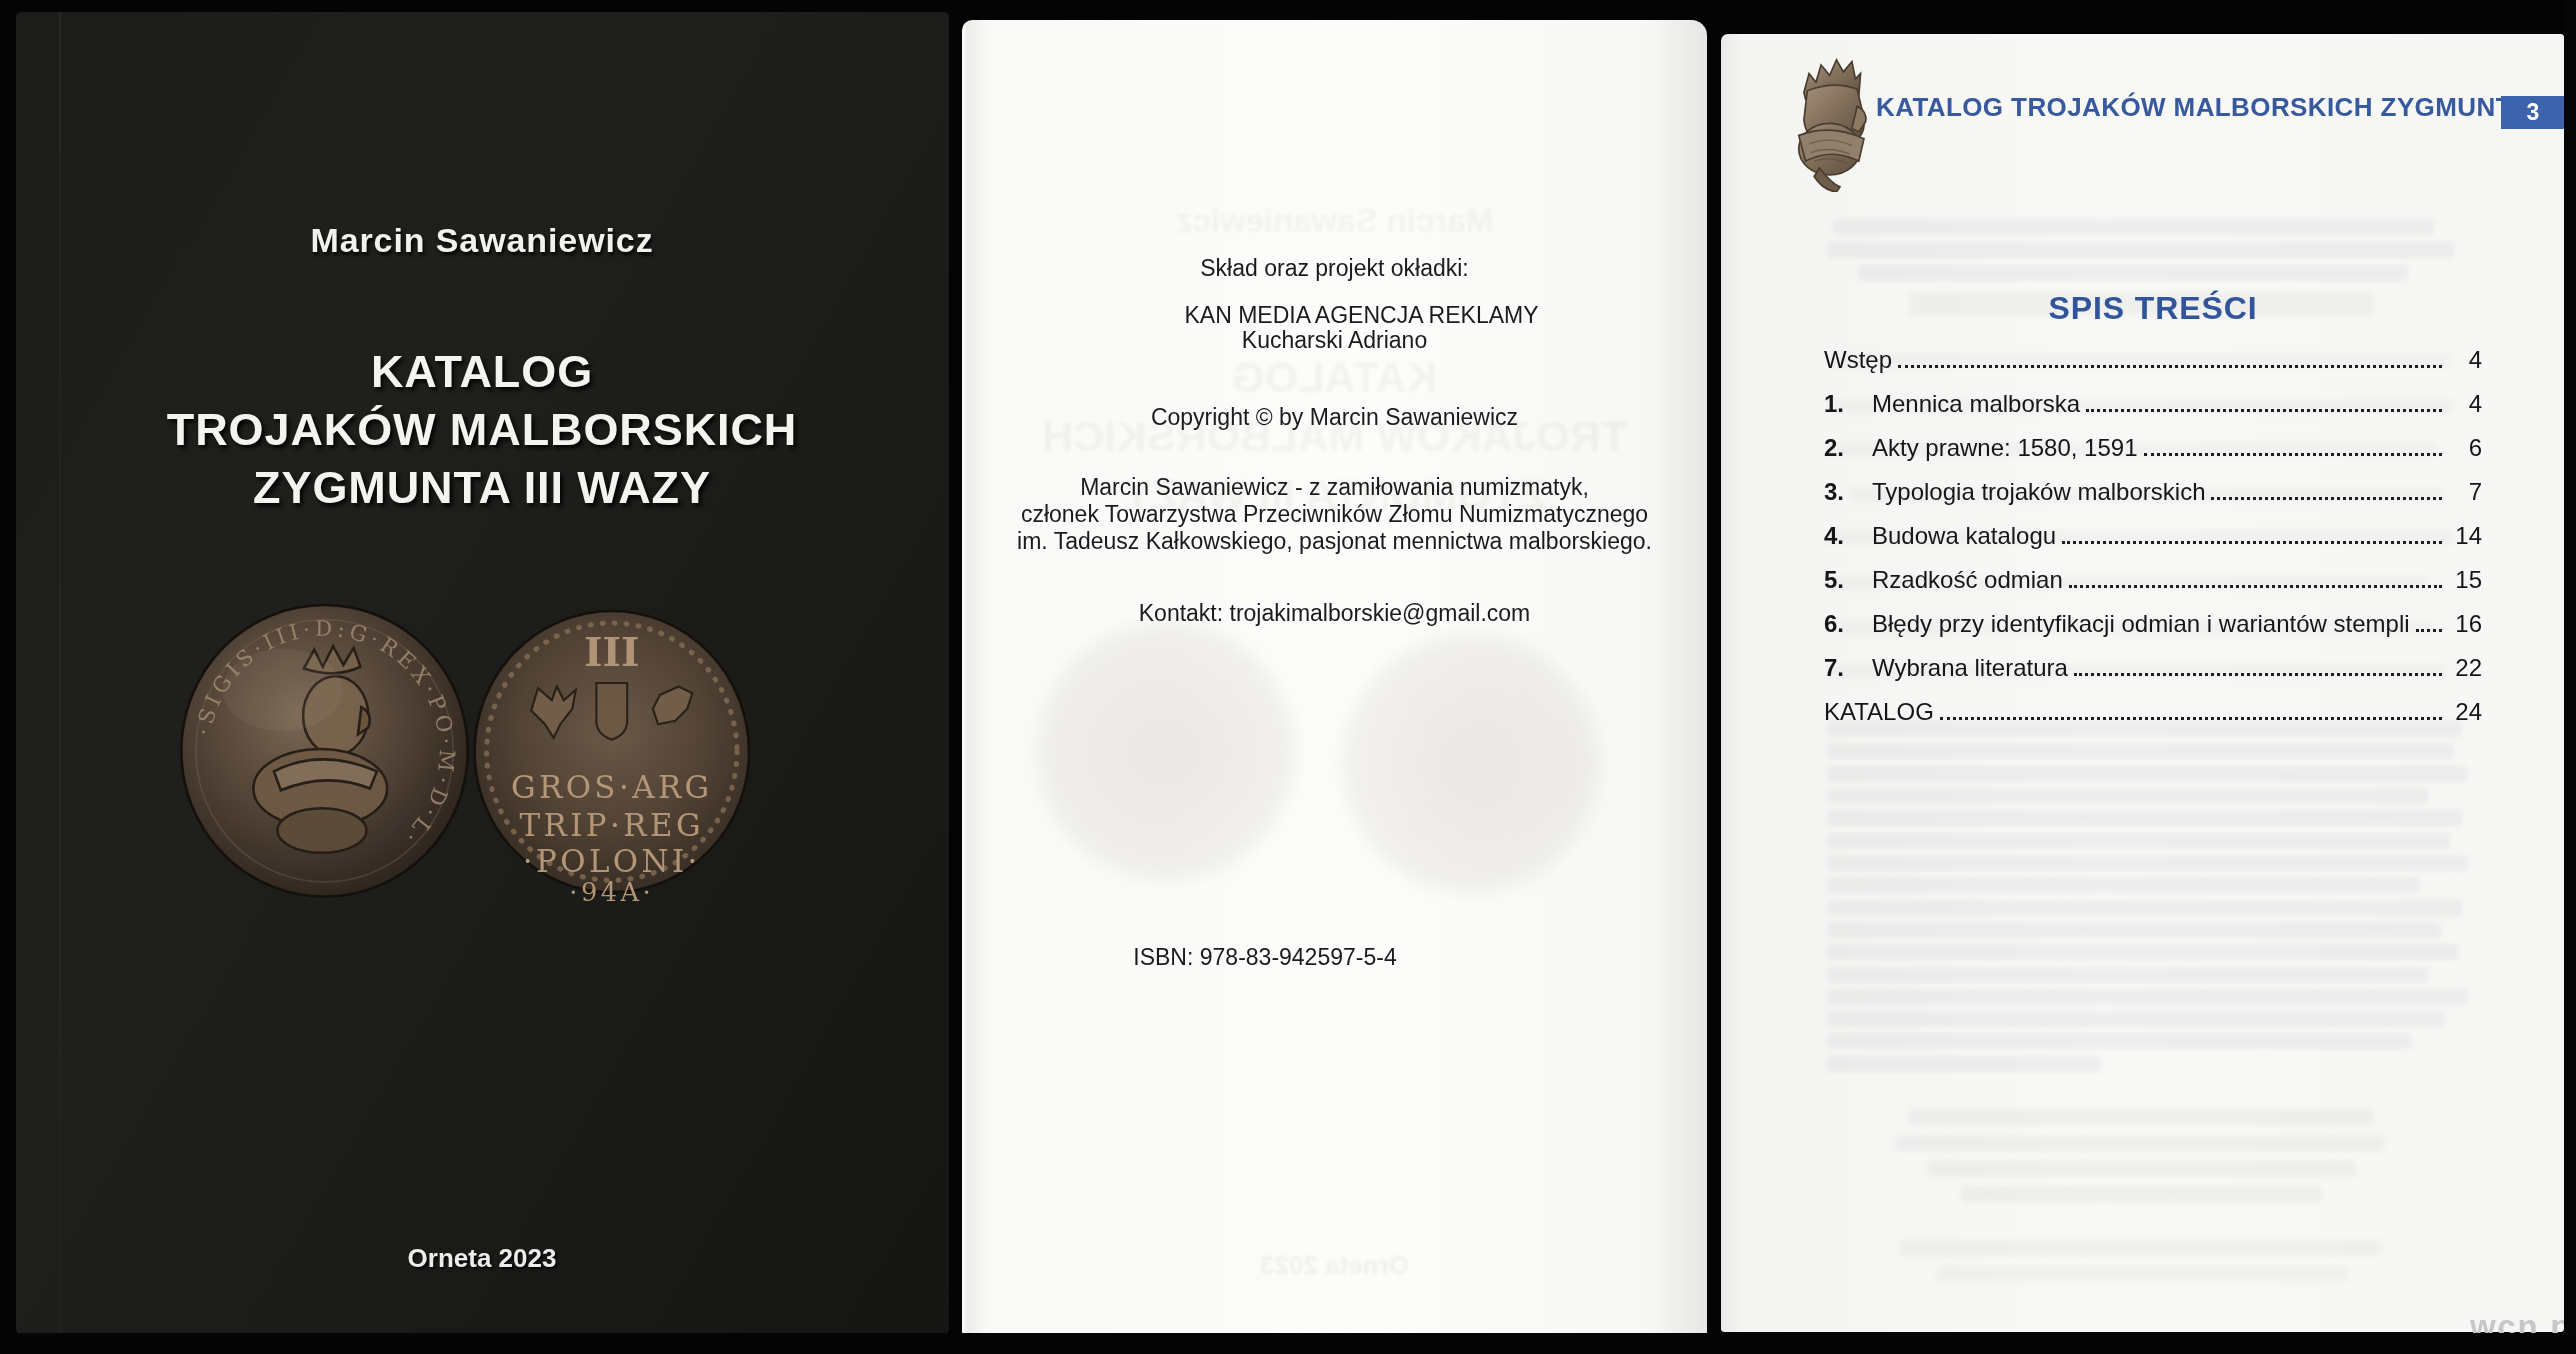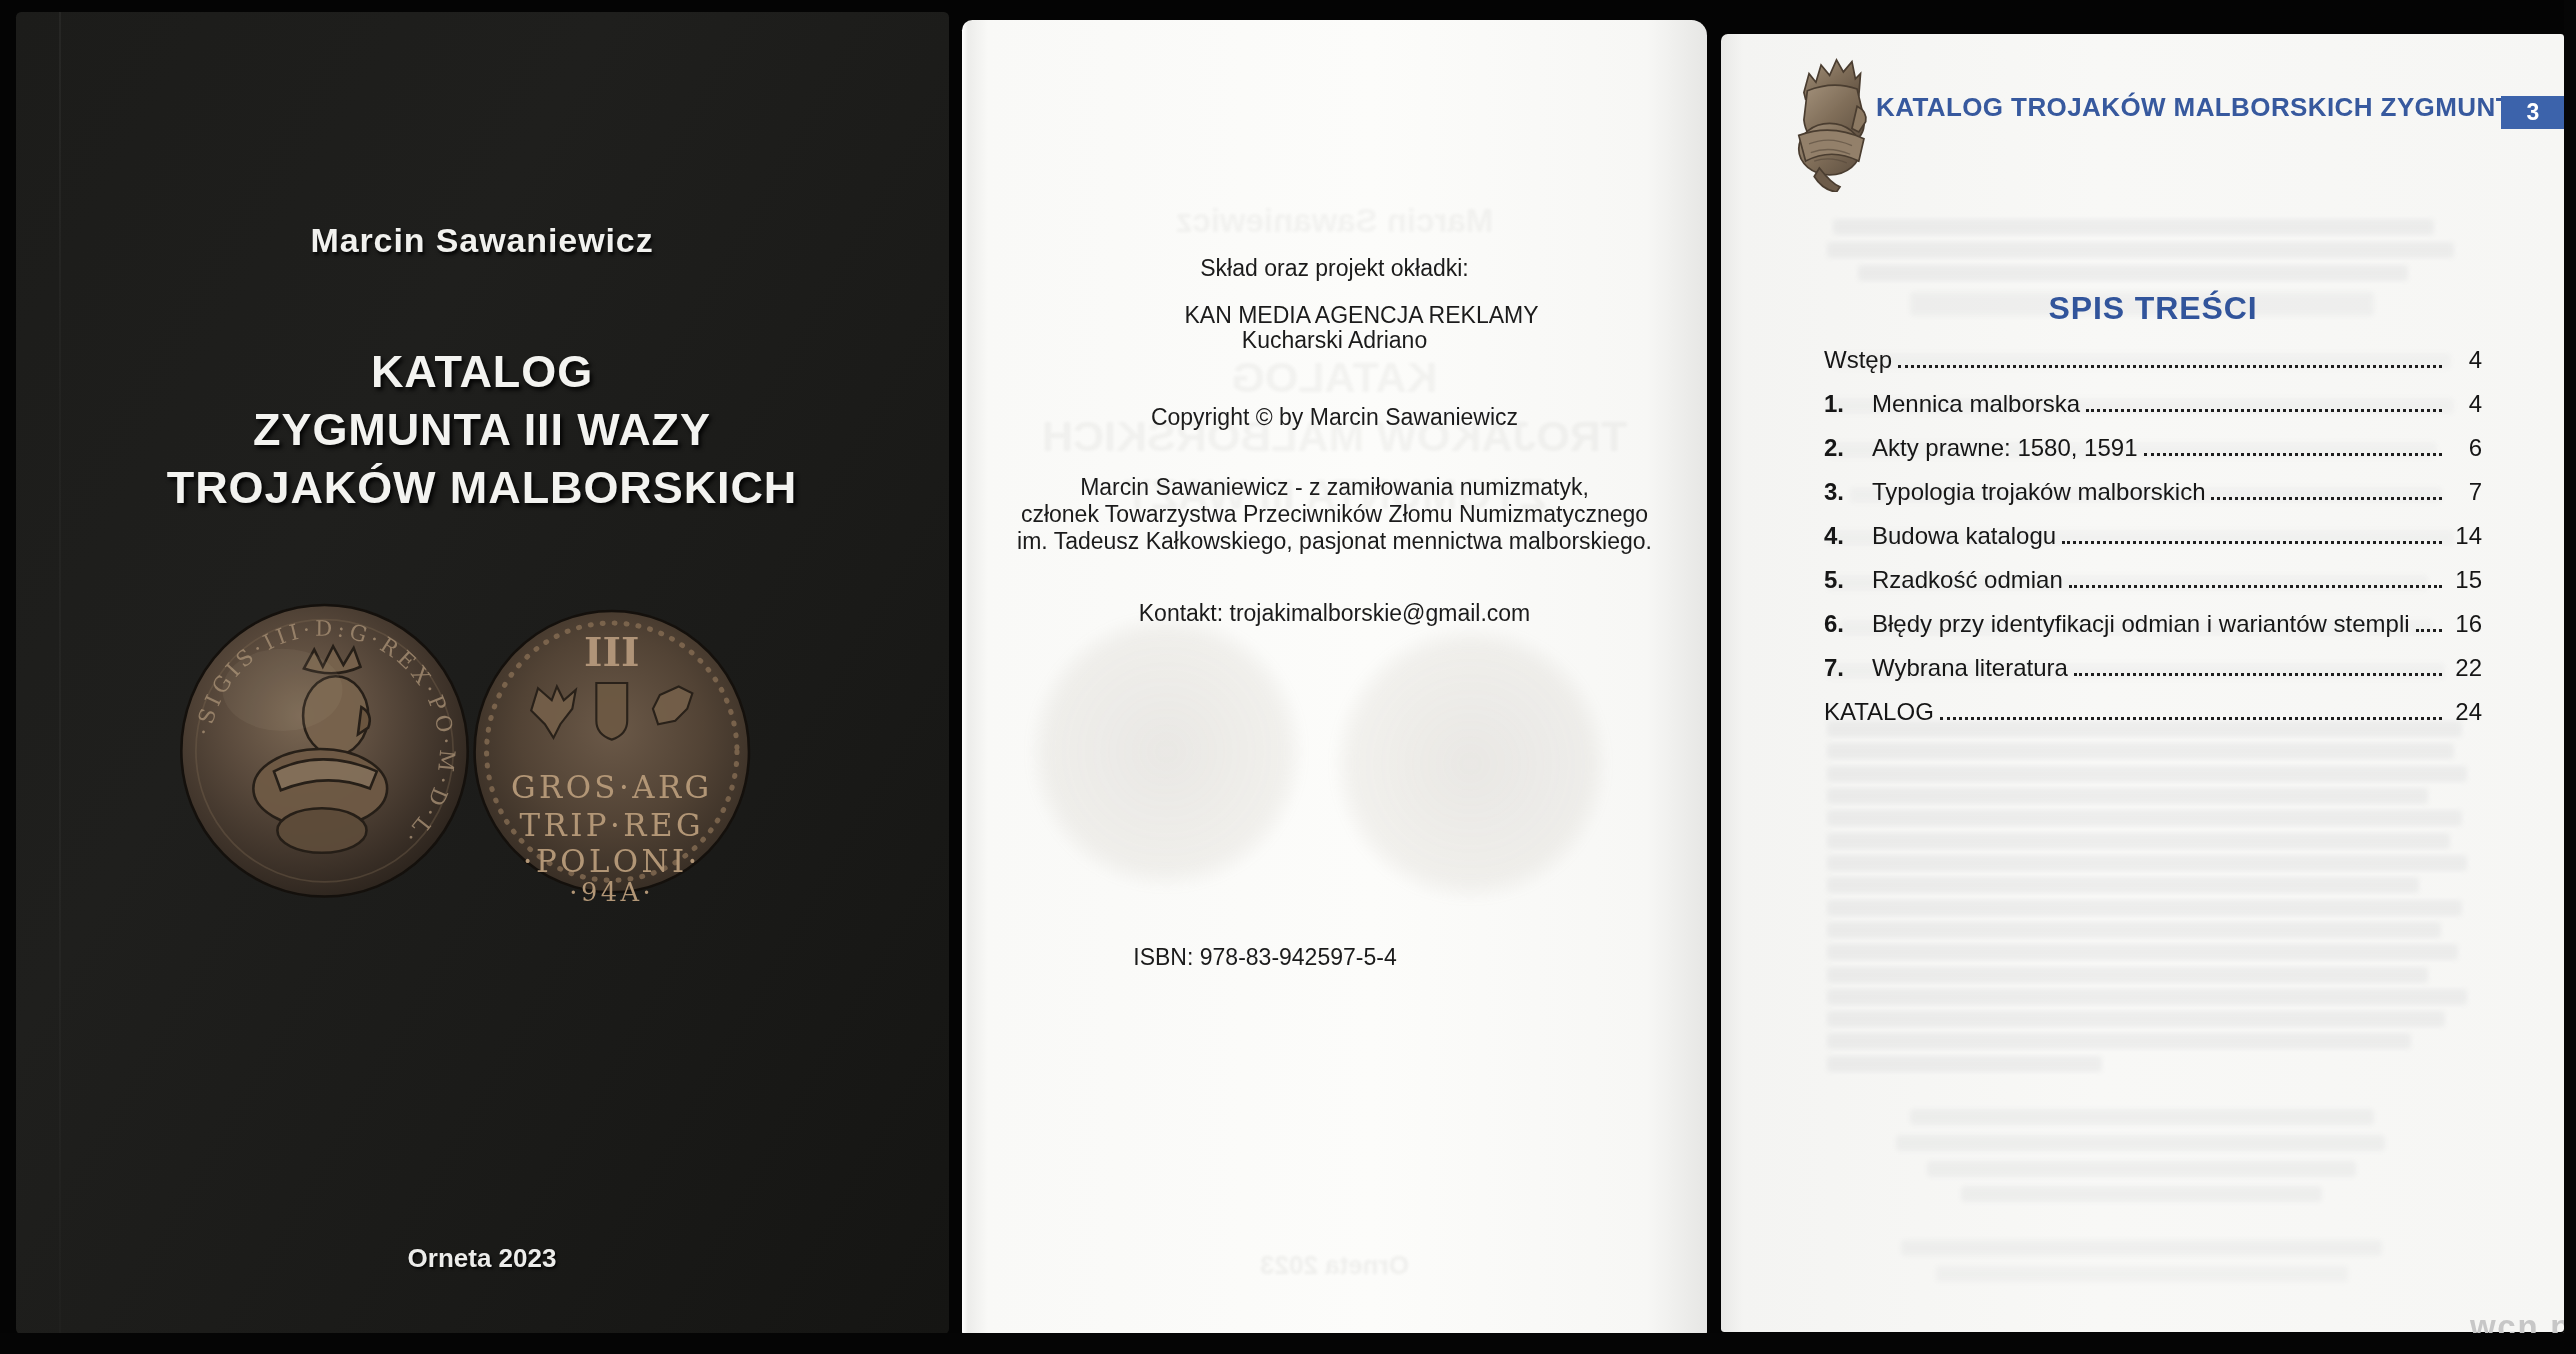--- a/index.html
+++ b/index.html
@@ -68,22 +68,22 @@
 
 <div class="stage">
 
   <div class="cover">
     <div class="crease"></div>
 
     <div class="cover-author">Marcin Sawaniewicz</div>
 
     <div class="cover-title">
       <div>KATALOG</div>
+      <div>TROJAKÓW MALBORSKICH</div>
       <div>ZYGMUNTA III WAZY</div>
-      <div>TROJAKÓW MALBORSKICH</div>
     </div>
 
     <svg class="coins-svg" width="618" height="343" viewBox="0 0 720 400">
       <defs>
         <radialGradient id="obvG" cx="42%" cy="38%" r="75%">
           <stop offset="0%" stop-color="#7a6753"></stop>
           <stop offset="35%" stop-color="#5c4c3e"></stop>
           <stop offset="70%" stop-color="#3c3128"></stop>
           <stop offset="100%" stop-color="#201a15"></stop>
         </radialGradient>

